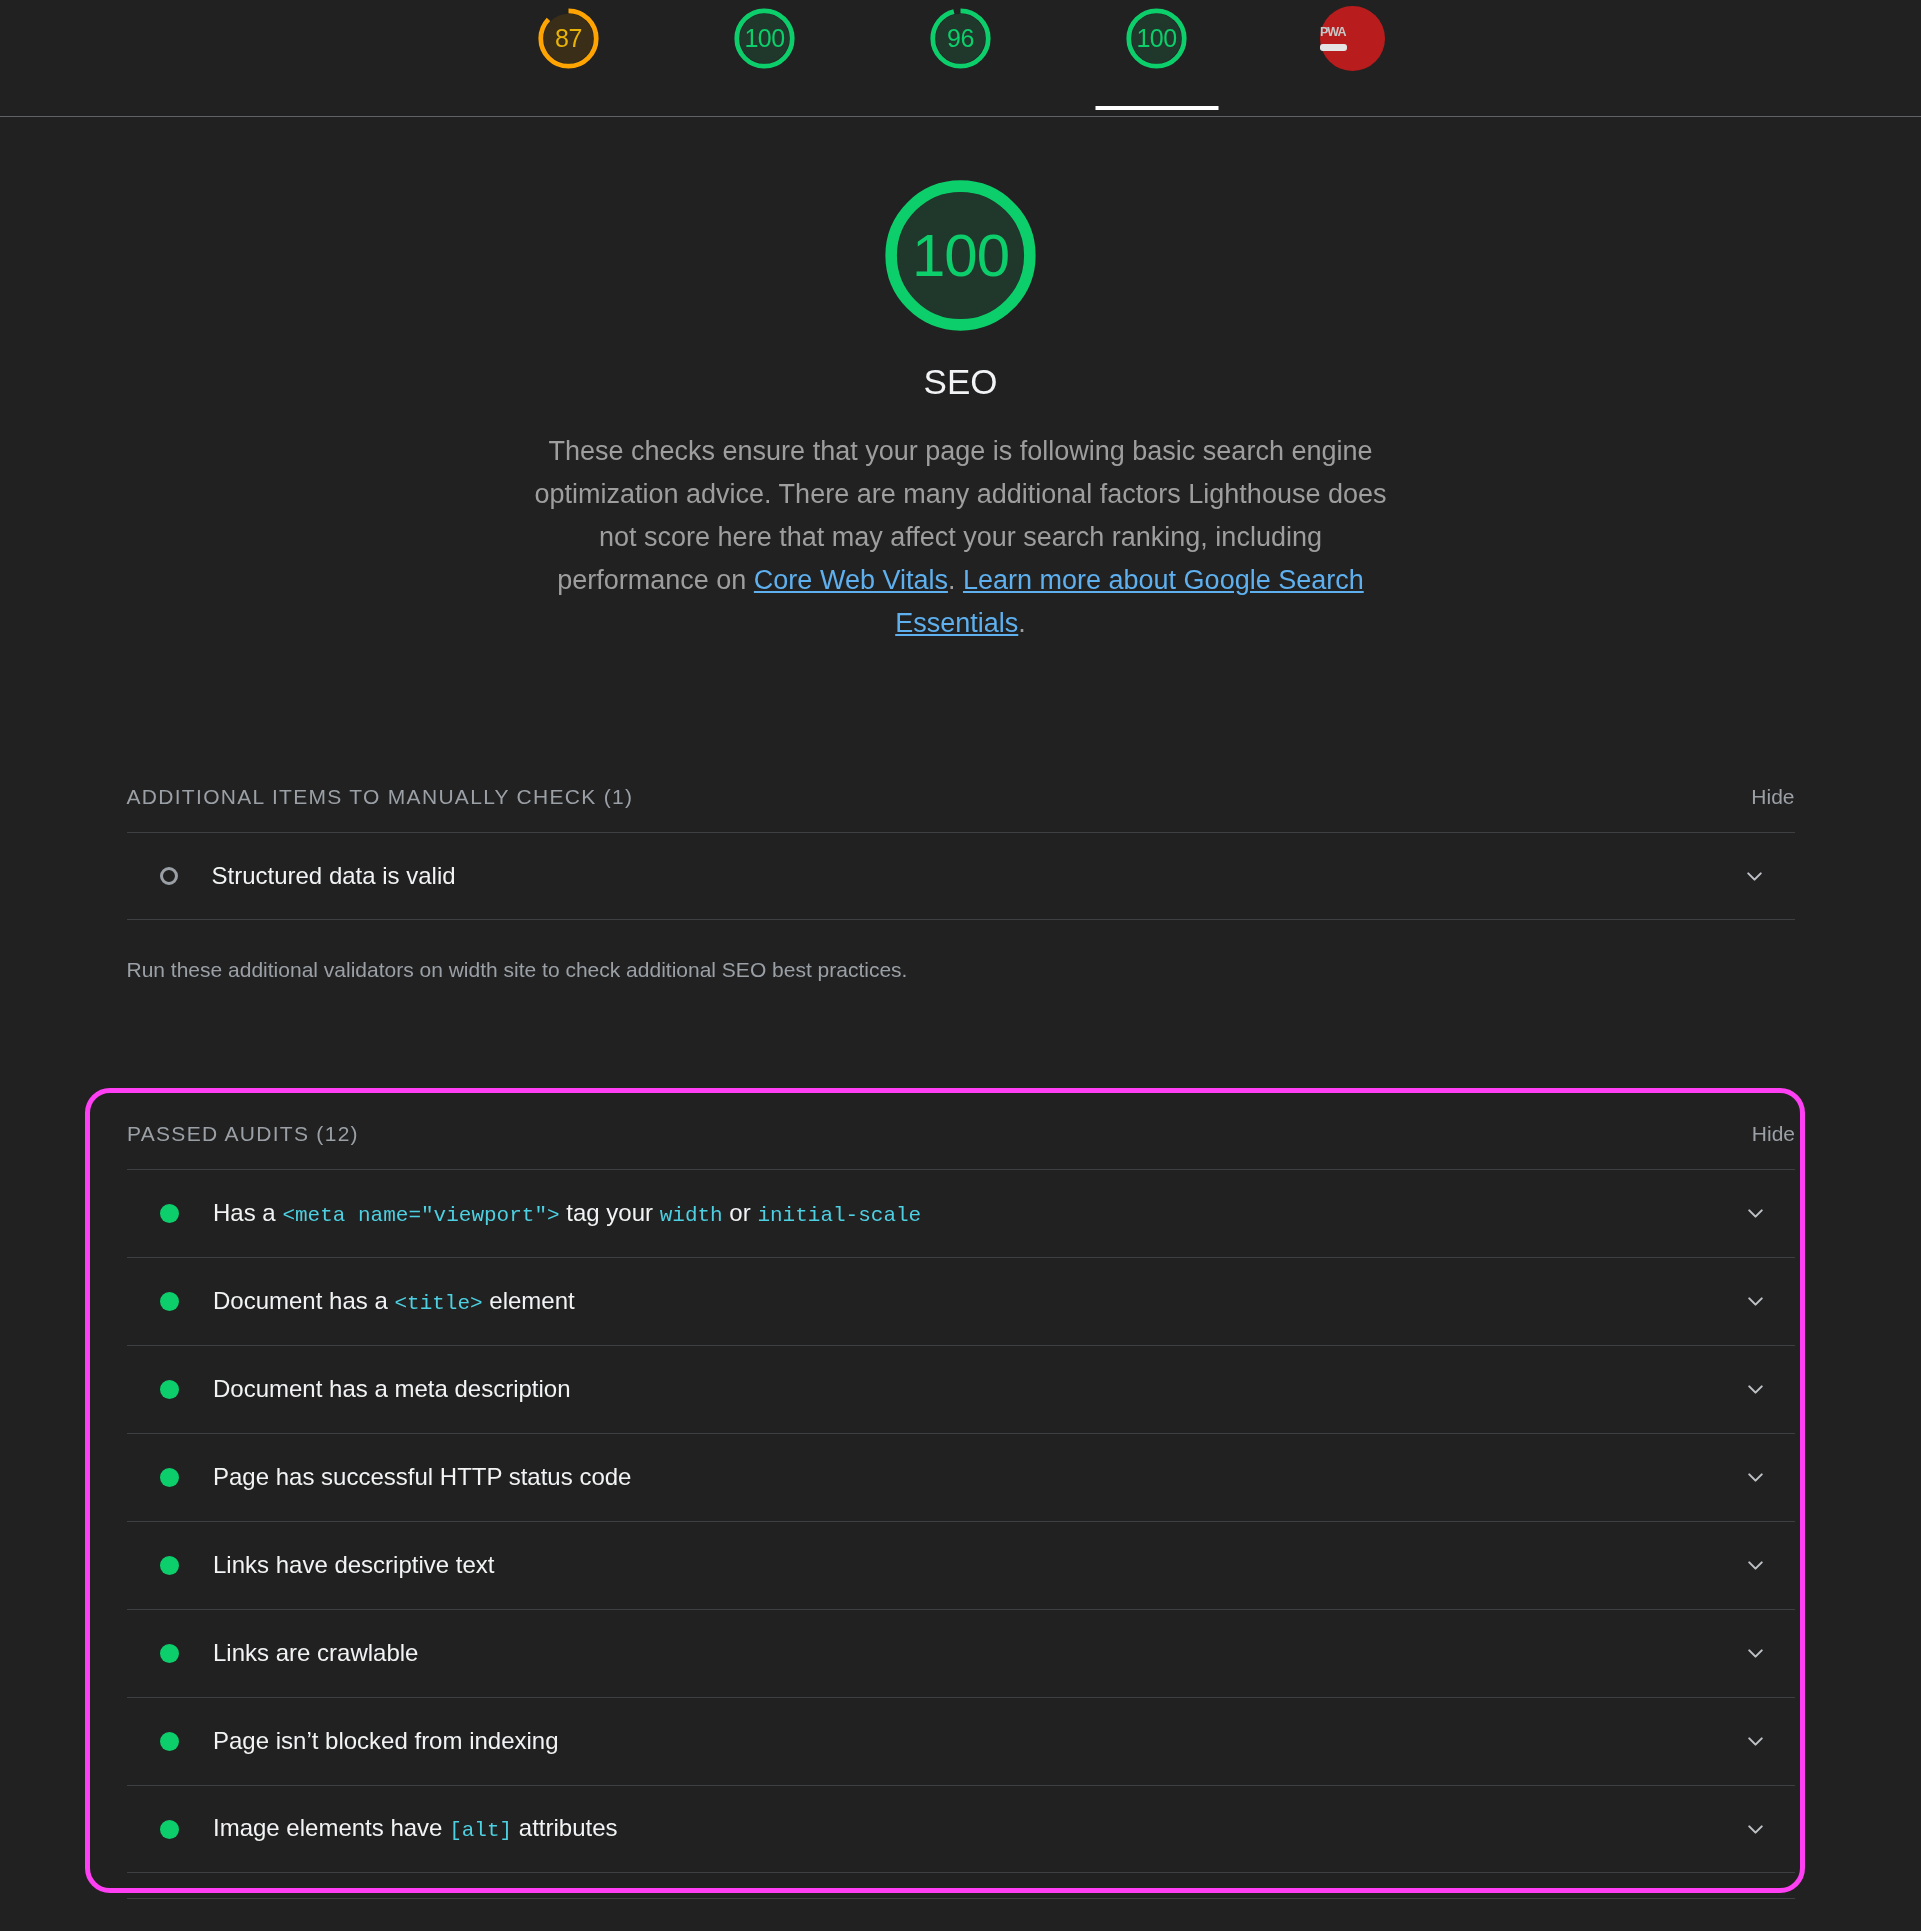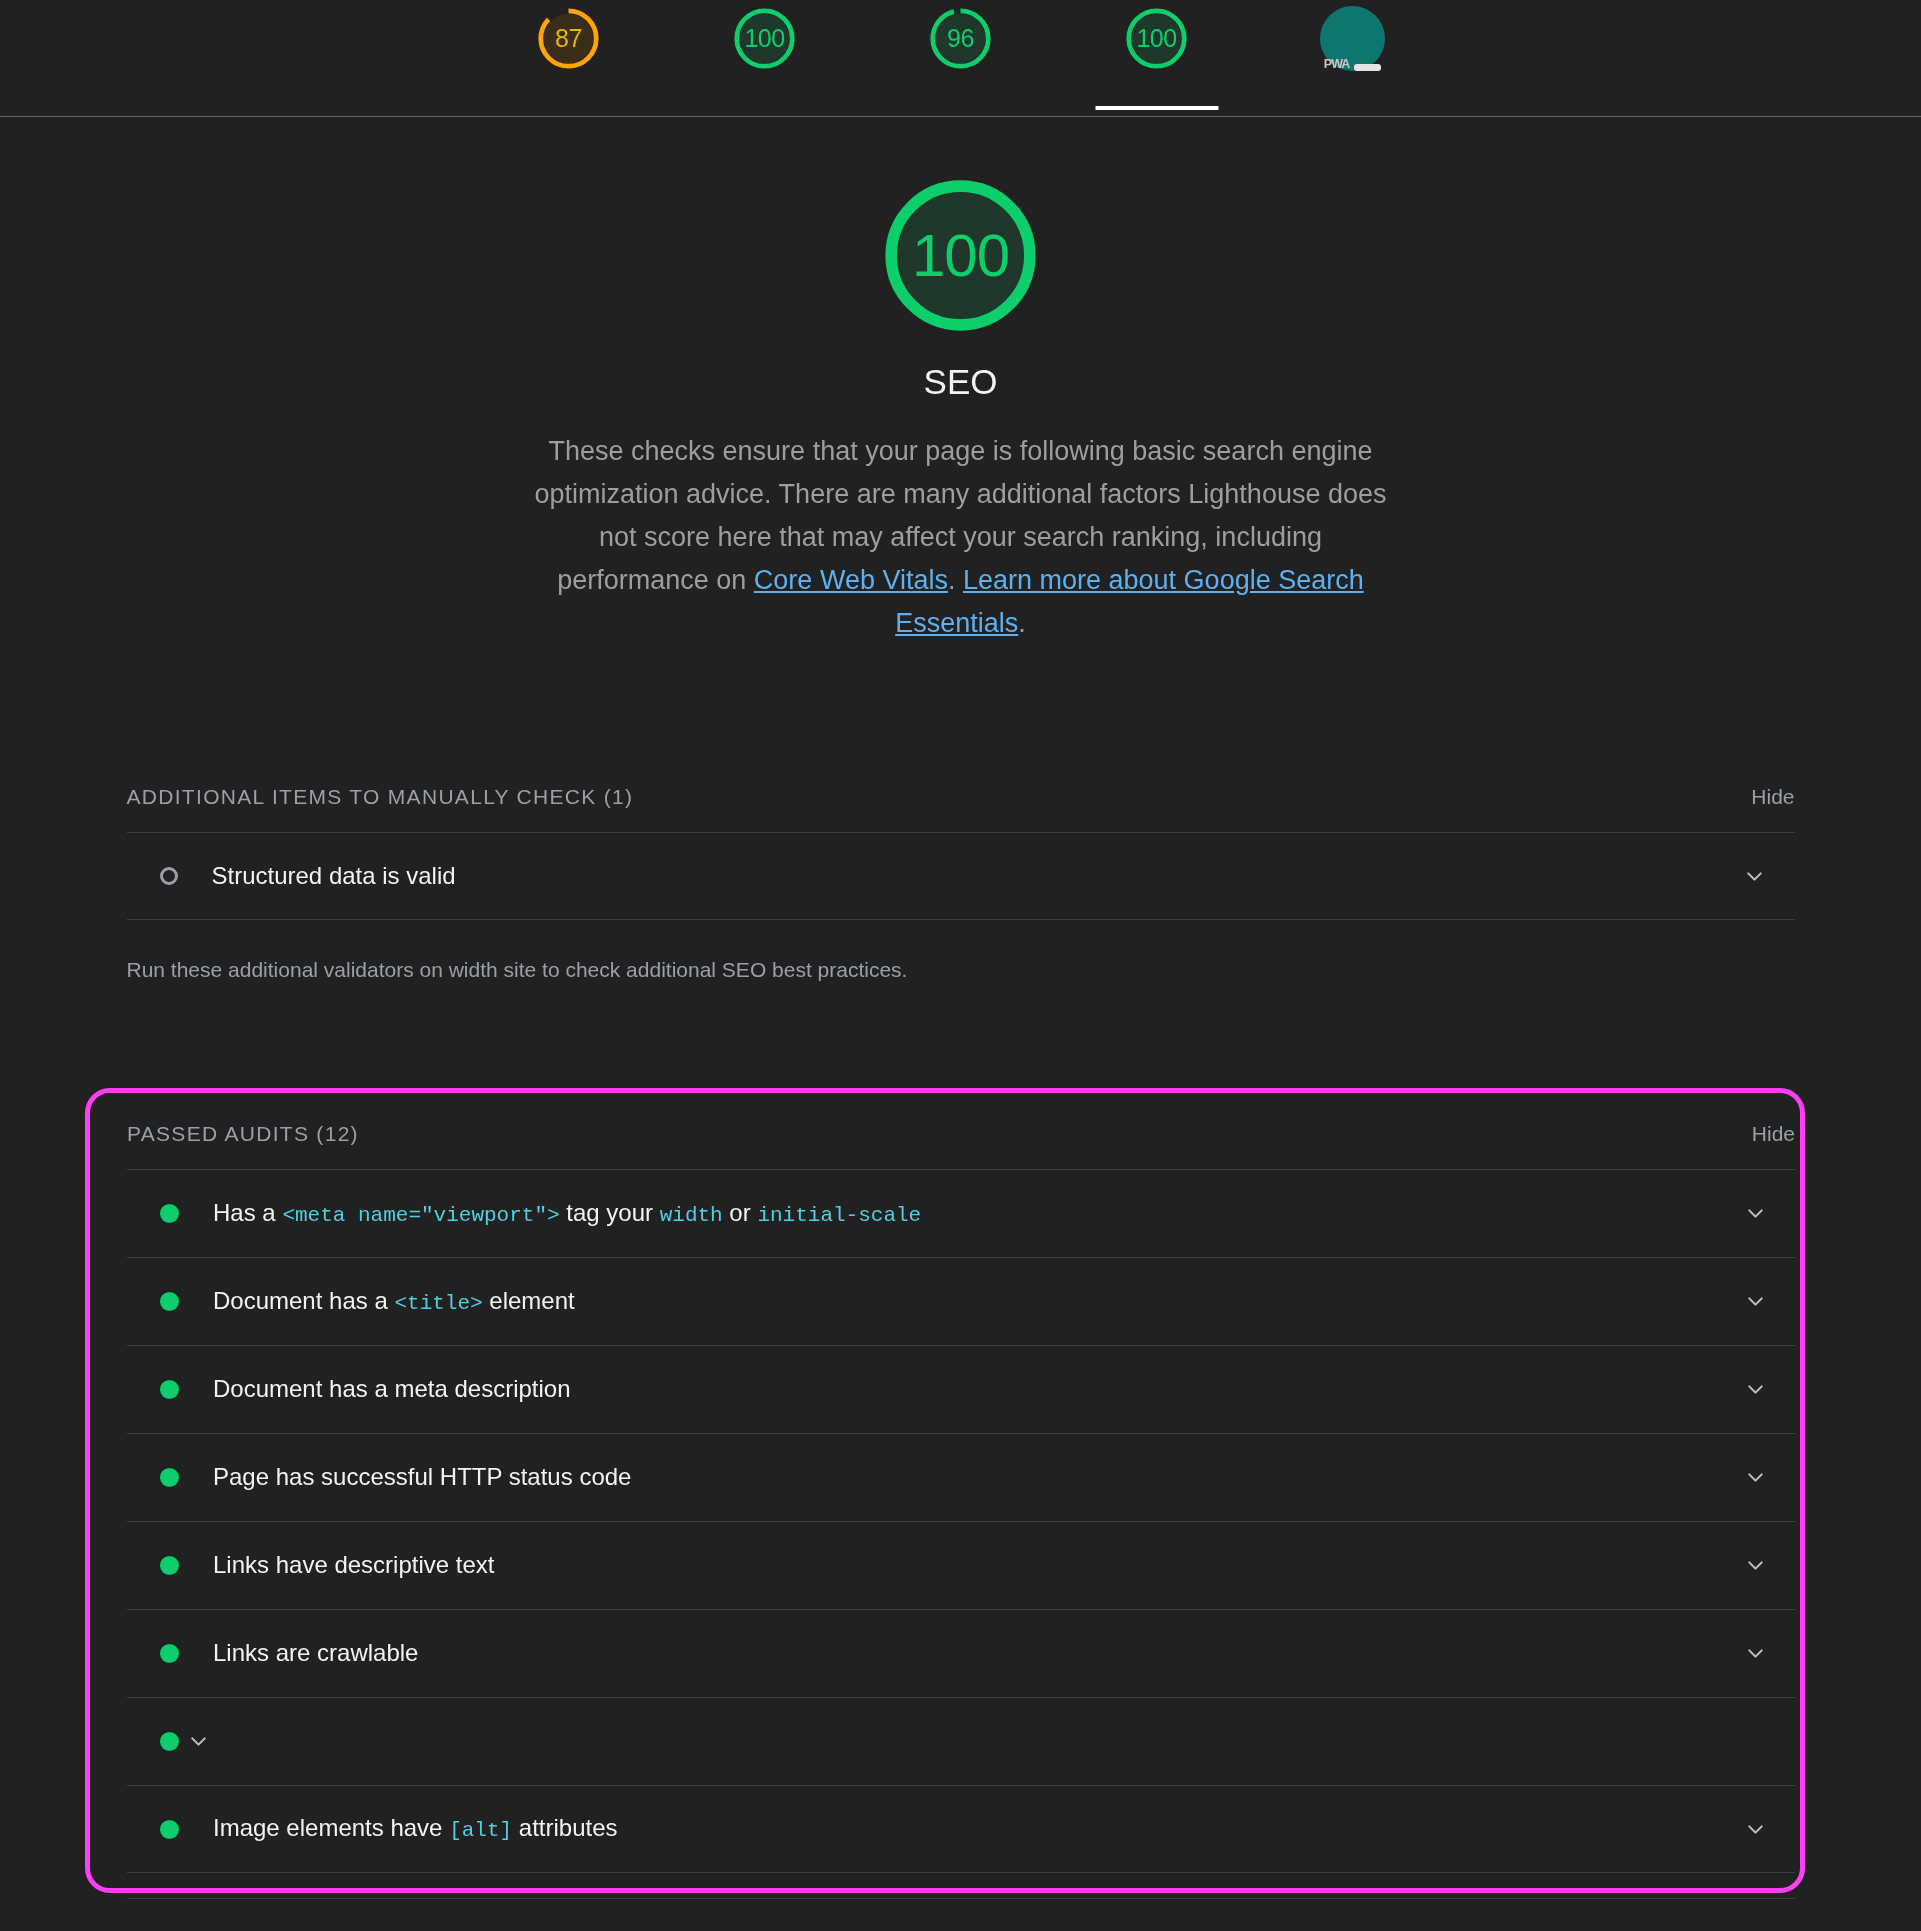--- a/index.html
+++ b/index.html
@@ -66,24 +66,24 @@
     letter-spacing: -0.5px;
     line-height: 1;
   }
   .gauge-mini.pass .gnum { color: #0cce6b; }
   .gauge-mini.avg  .gnum { color: #eab308; }
 
   .pwa-badge {
     width: 65px;
     height: 65px;
     border-radius: 50%;
-    background: #0f766e;
-    display: flex;
-    flex-direction: row;
-    align-items: flex-end;
+    background: #b91c1c;
+    display: flex;
+    flex-direction: column;
+    align-items: flex-start;
     justify-content: center;
     gap: 4.8px;
     cursor: pointer;
   }
   .pwa-badge .pwa-label {
     font-size: 12.5px;
     font-weight: 700;
     color: #c7c7c7;
     letter-spacing: -1px;
   }
@@ -406,20 +406,21 @@
         <span class="bullet-pass"></span>
         <span class="audit-text"><span>Links are crawlable</span></span>
         <span class="chevron">
           <svg width="25" height="25" viewBox="0 0 24 24">
             <path d="M6 9 L12 15 L18 9" fill="none" stroke="#bdc1c6" stroke-width="2" stroke-linecap="round" stroke-linejoin="round"></path>
           </svg>
         </span>
       </div>
       <div class="audit-row">
         <span class="bullet-pass"></span>
+        <span class="audit-text"><span>Page isn’t blocked from indexing</span></span>
         <span class="chevron">
           <svg width="25" height="25" viewBox="0 0 24 24">
             <path d="M6 9 L12 15 L18 9" fill="none" stroke="#bdc1c6" stroke-width="2" stroke-linecap="round" stroke-linejoin="round"></path>
           </svg>
         </span>
       </div>
       <div class="audit-row">
         <span class="bullet-pass"></span>
         <span class="audit-text"><span>Image elements have </span><code>[alt]</code><span> attributes</span></span>
         <span class="chevron">

